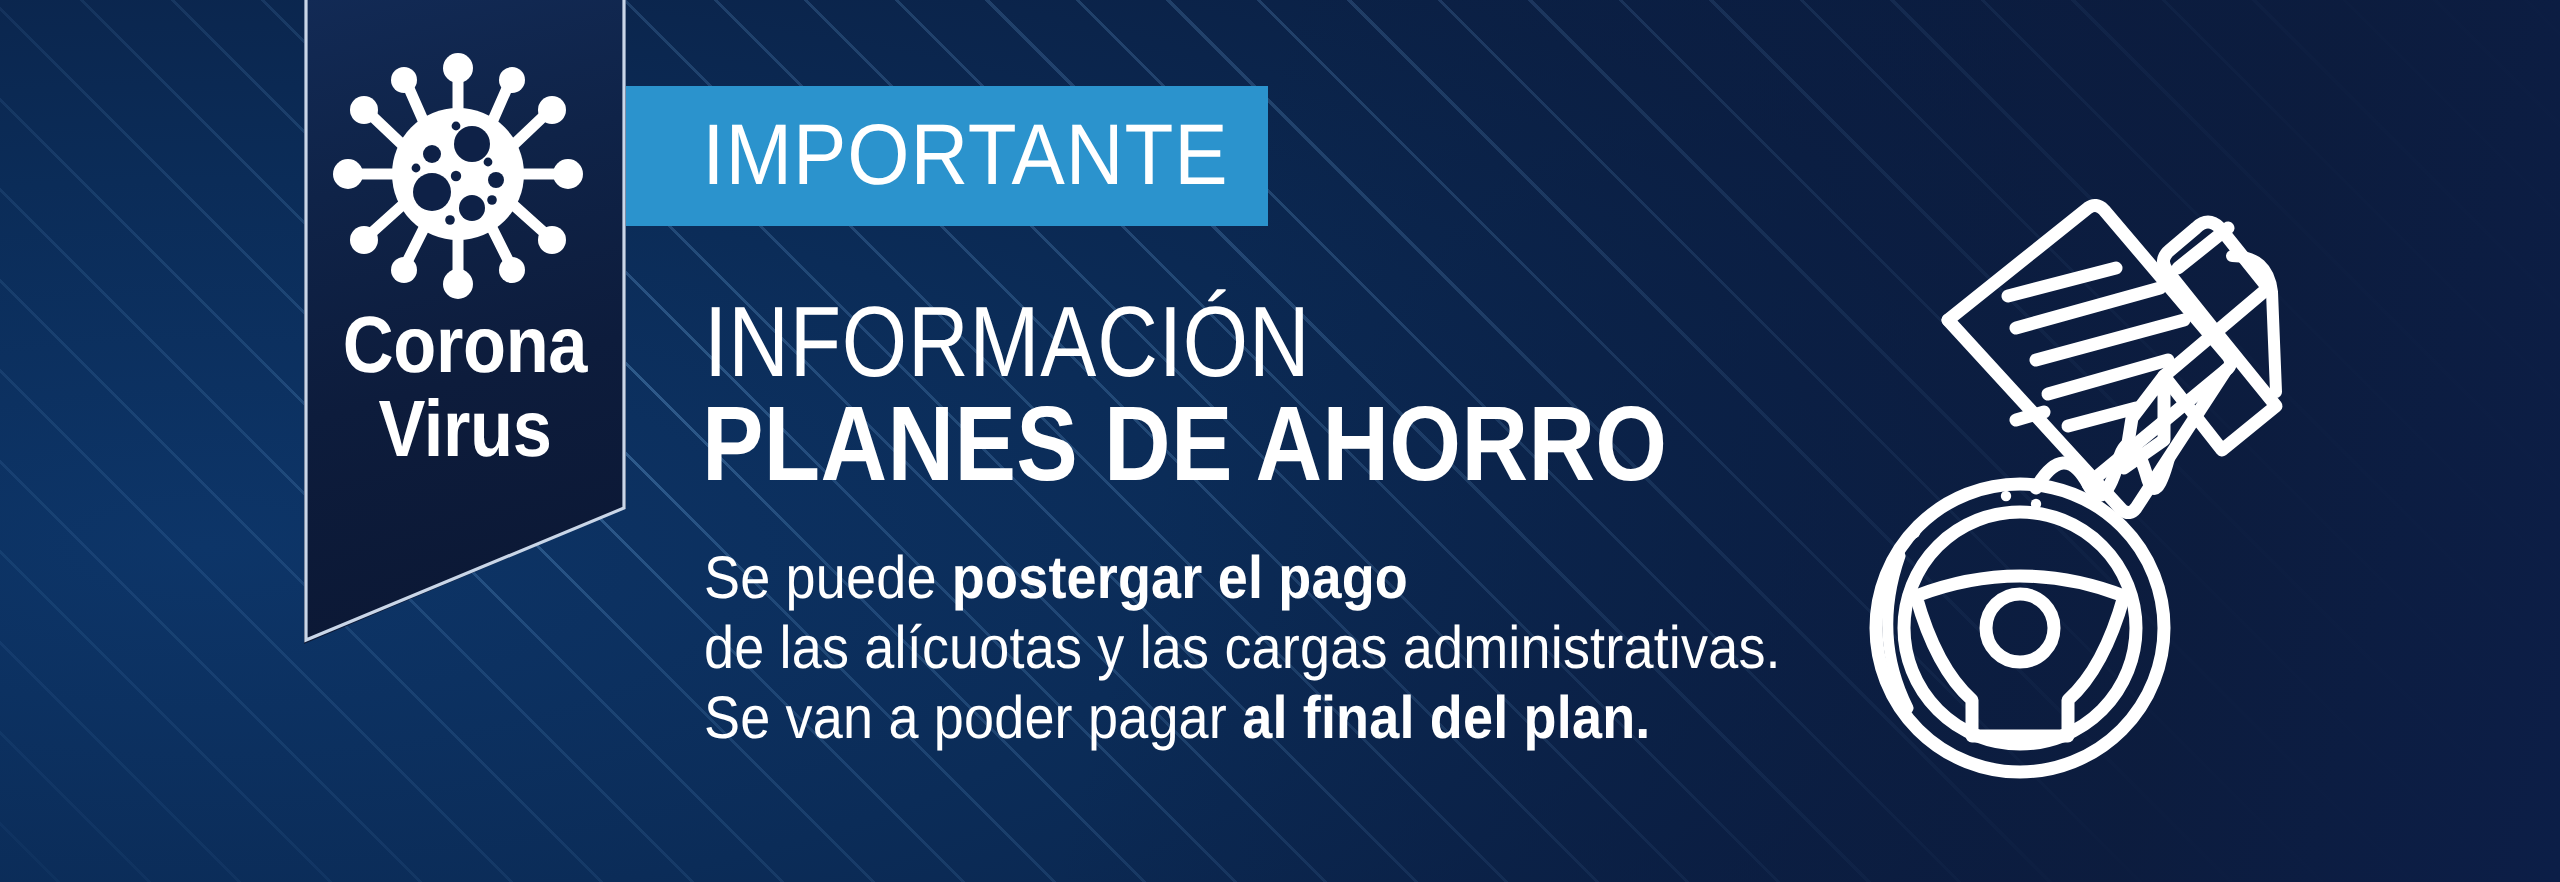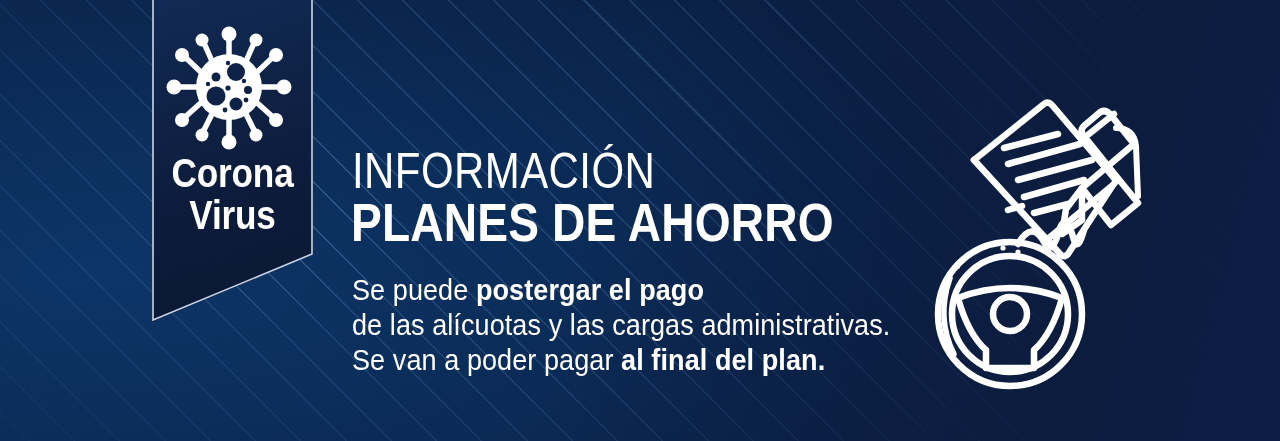--- a/index.html
+++ b/index.html
@@ -236,20 +236,23 @@
         <circle cx="62" cy="39" r="2.2"></circle>
       </g>
     </svg>
   </div>
 
   <div class="ribbon-label">
     <div>Corona</div>
     <div>Virus</div>
   </div>
 
+  <div class="importante">
+    <span class="importante-text">IMPORTANTE</span>
+  </div>
 
   <div class="h-info">INFORMACIÓN</div>
   <div class="h-planes">PLANES DE AHORRO</div>
 
   <div class="body-copy">
     <div>
       <span>Se puede </span><b>postergar el pago</b>
     </div>
     <div>
       <span>de las  alícuotas y las cargas administrativas.</span>

